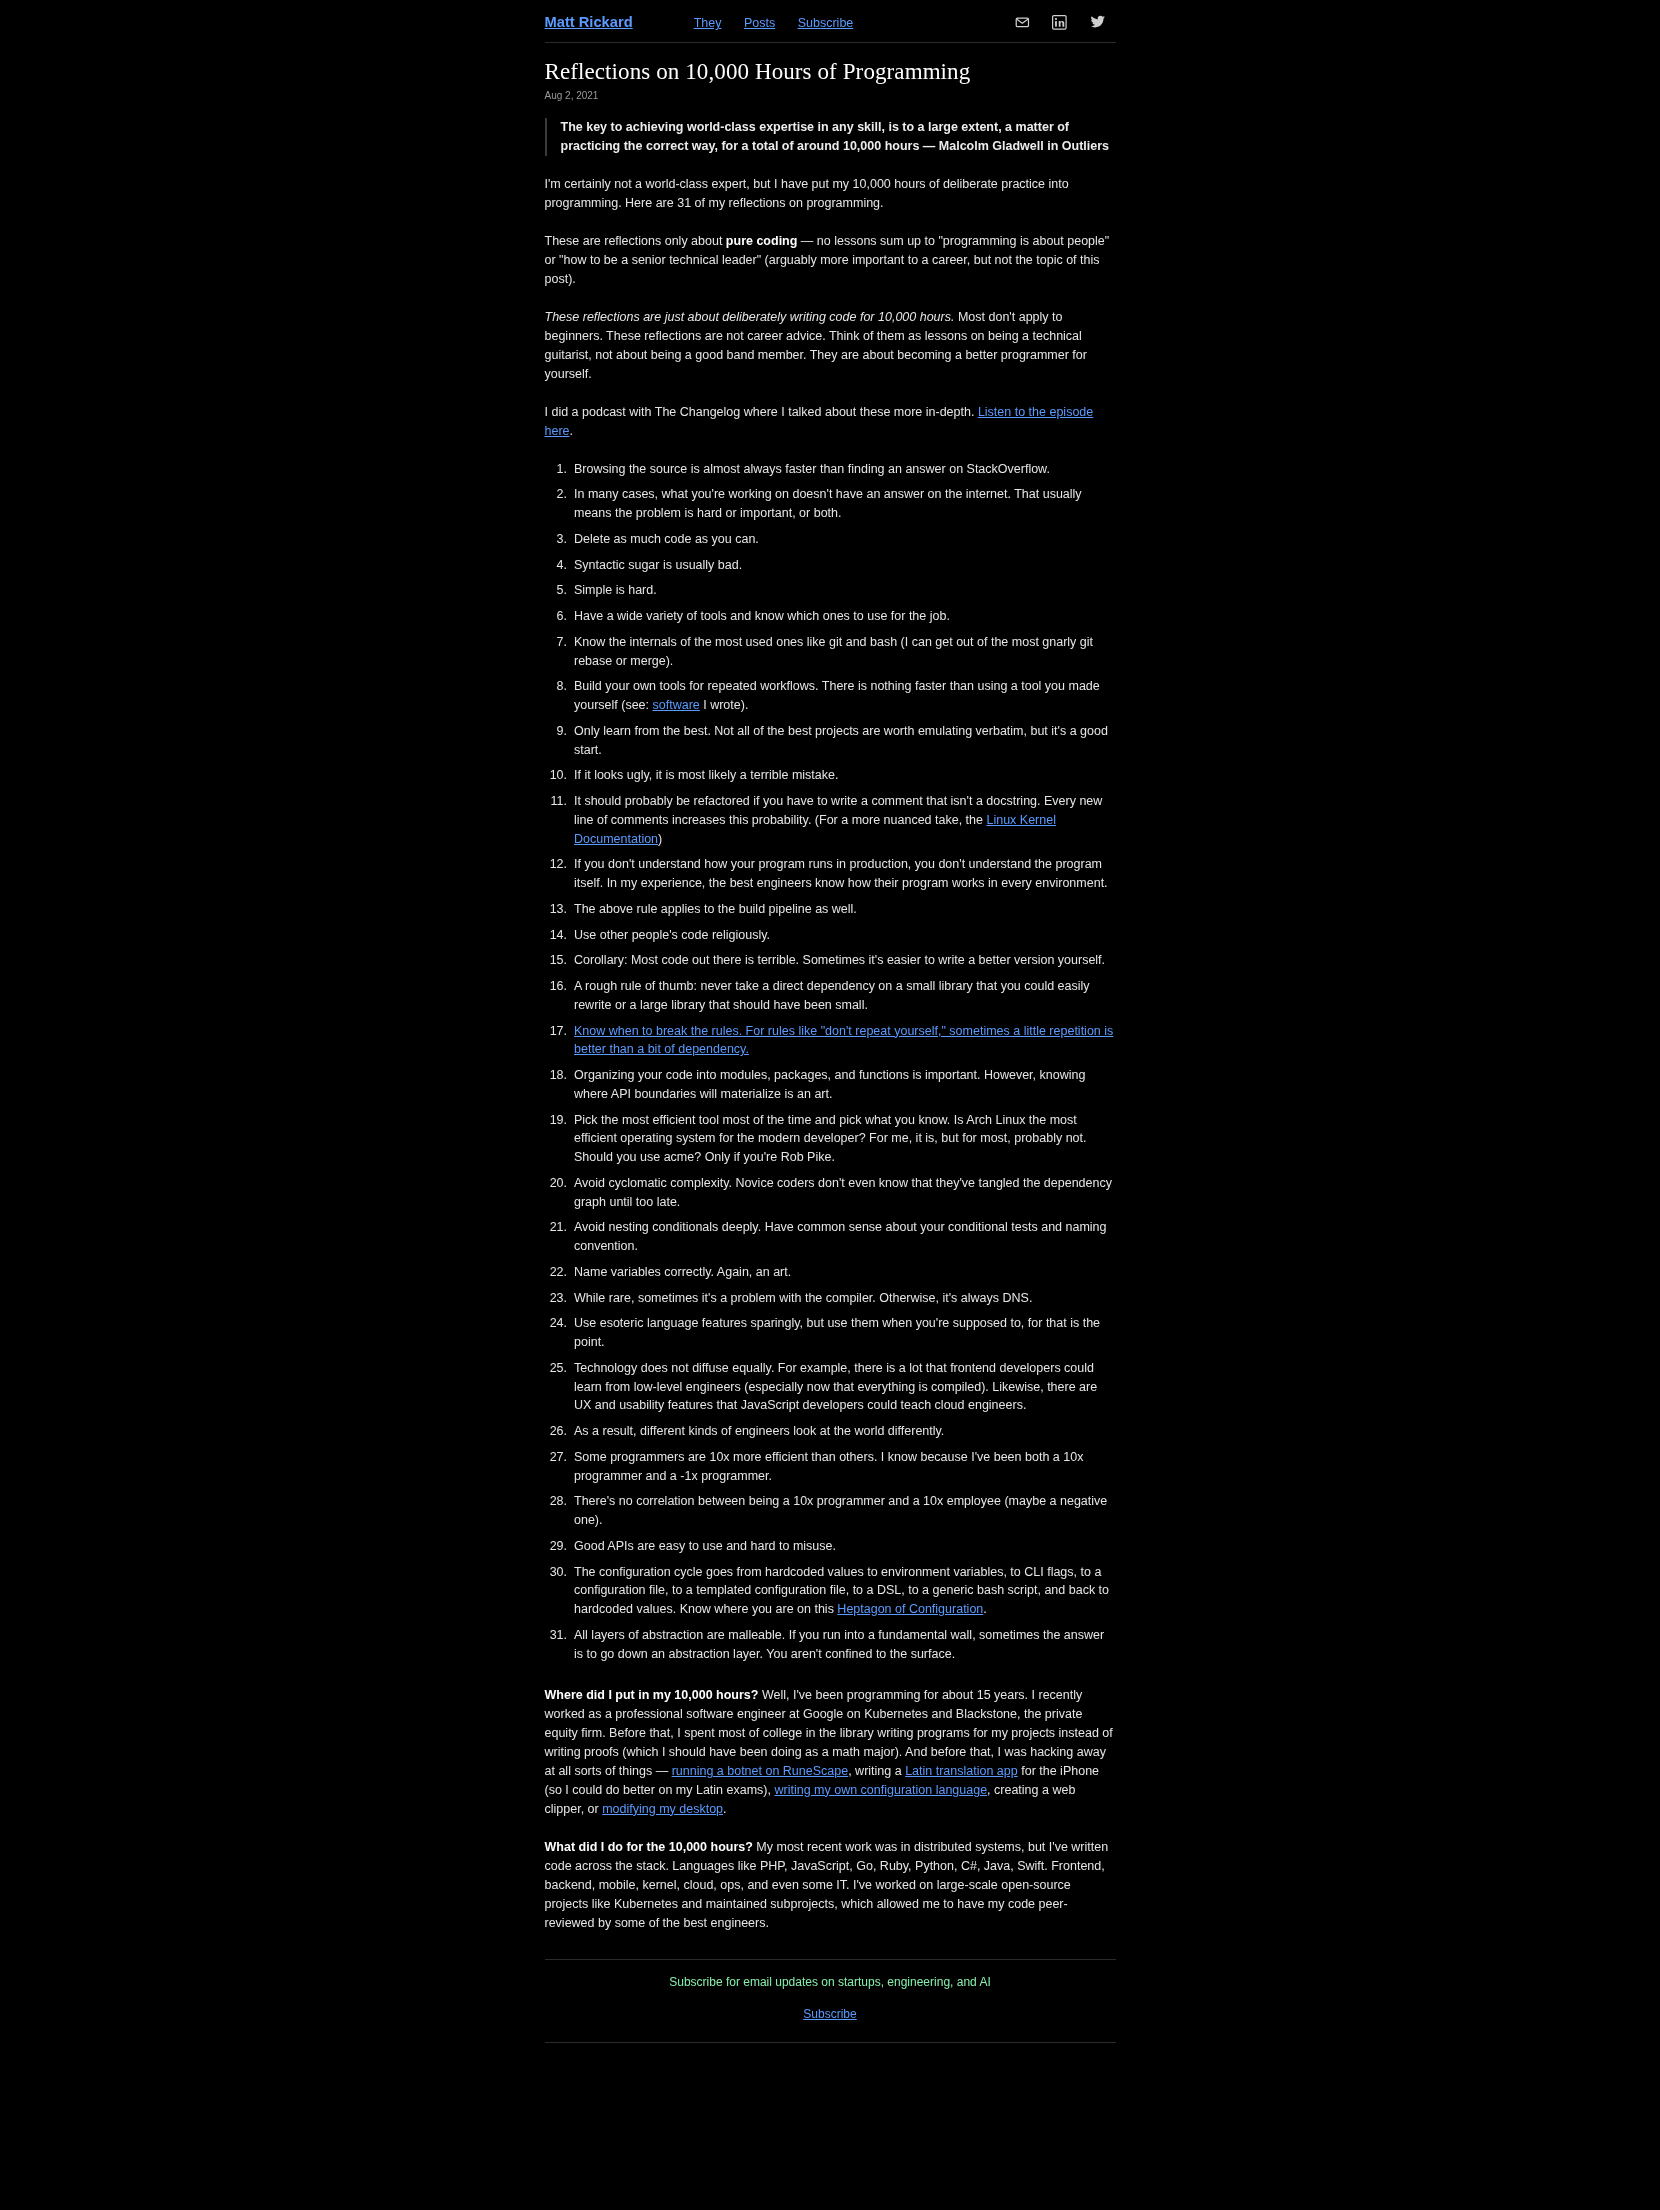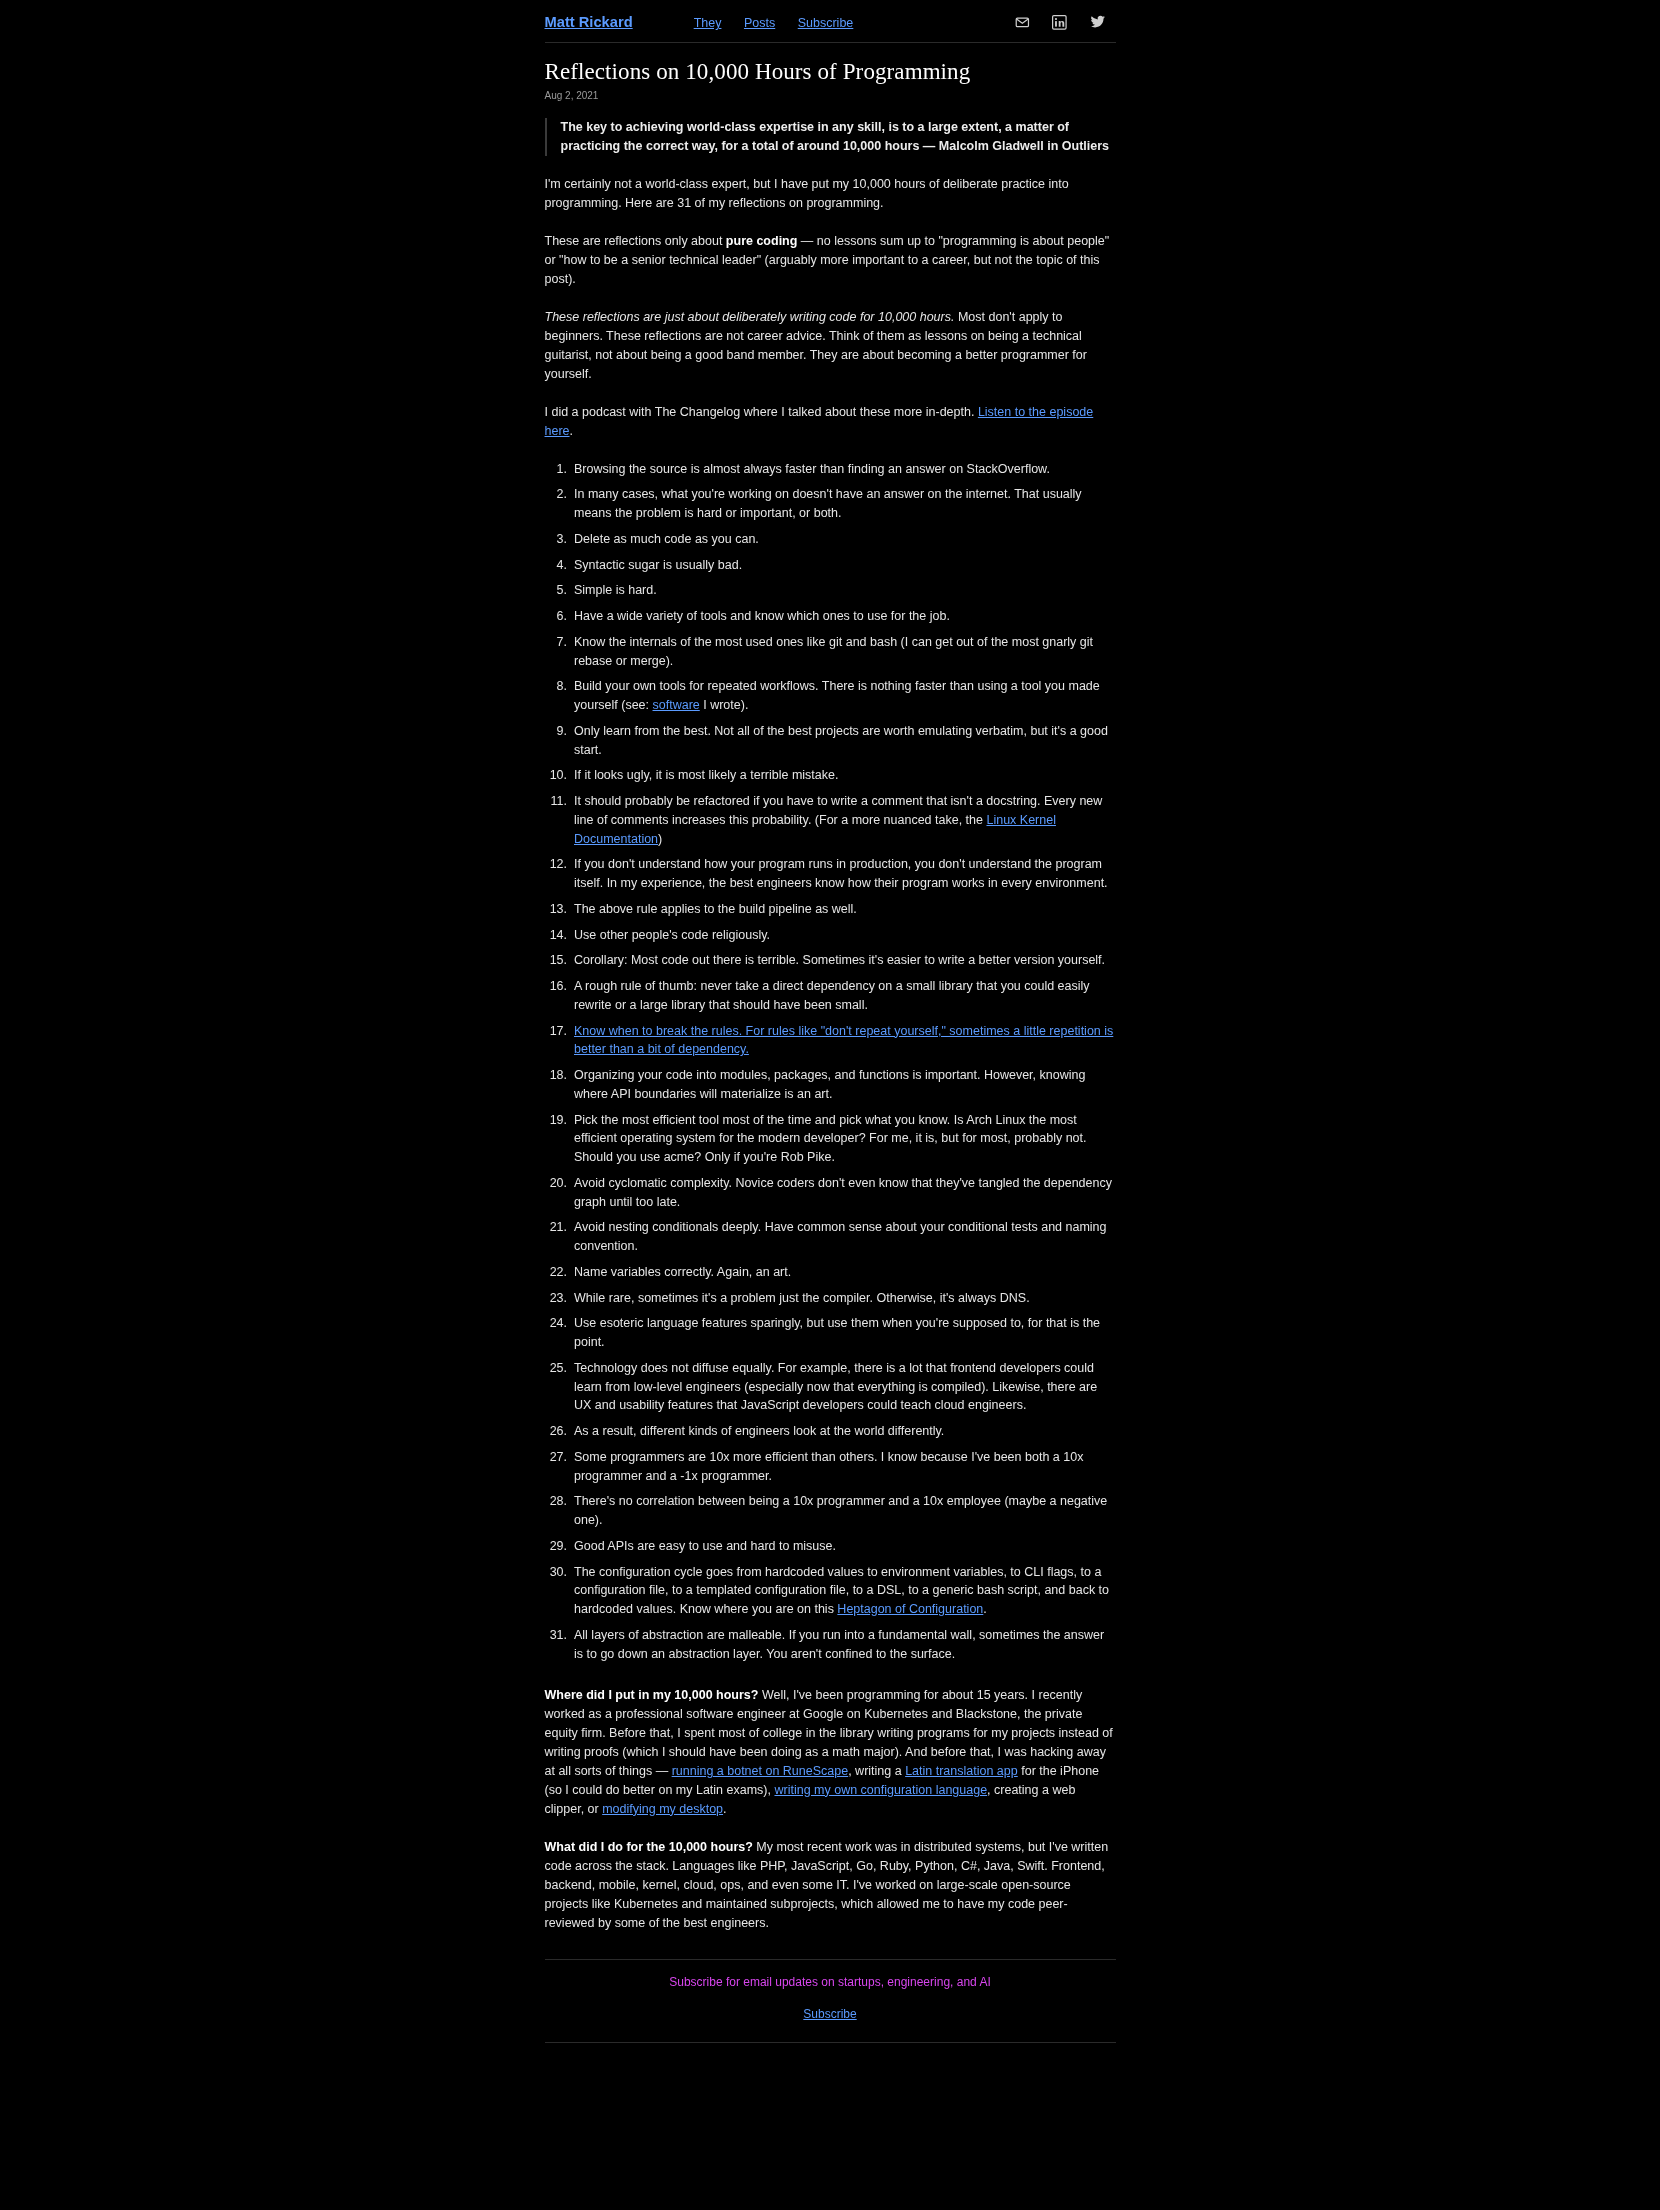--- a/index.html
+++ b/index.html
@@ -106,21 +106,21 @@
     text-decoration: underline;
   }
   .footer-sep {
     border: none;
     border-top: 0.9px solid #2a2a2a;
     margin: 26px 0 15.6px 0;
   }
   .subscribe-line {
     text-align: center;
     font-size: 12px;
-    color: #d946ef;
+    color: #86efac;
     margin-bottom: 17.3px;
   }
   .subscribe-btn {
     display: block;
     text-align: center;
     color: #5b9bff;
     text-decoration: underline;
     font-size: 12px;
     margin-bottom: 21px;
     cursor: pointer;
@@ -196,21 +196,21 @@
       <li><span>The above rule applies to the build pipeline as well.</span></li>
       <li><span>Use other people's code religiously.</span></li>
       <li><span>Corollary: Most code out there is terrible. Sometimes it's easier to write a better version yourself.</span></li>
       <li><span>A rough rule of thumb: never take a direct dependency on a small library that you could easily rewrite or a large library that should have been small.</span></li>
       <li class="all-link"><a class="inline">Know when to break the rules. For rules like "don't repeat yourself," sometimes a little repetition is better than a bit of dependency.</a></li>
       <li><span>Organizing your code into modules, packages, and functions is important. However, knowing where API boundaries will materialize is an art.</span></li>
       <li><span>Pick the most efficient tool most of the time and pick what you know. Is Arch Linux the most efficient operating system for the modern developer? For me, it is, but for most, probably not. Should you use acme? Only if you're Rob Pike.</span></li>
       <li><span>Avoid cyclomatic complexity. Novice coders don't even know that they've tangled the dependency graph until too late.</span></li>
       <li><span>Avoid nesting conditionals deeply. Have common sense about your conditional tests and naming convention.</span></li>
       <li><span>Name variables correctly. Again, an art.</span></li>
-      <li><span>While rare, sometimes it's a problem just the compiler. Otherwise, it's always DNS.</span></li>
+      <li><span>While rare, sometimes it's a problem with the compiler. Otherwise, it's always DNS.</span></li>
       <li><span>Use esoteric language features sparingly, but use them when you're supposed to, for that is the point.</span></li>
       <li><span>Technology does not diffuse equally. For example, there is a lot that frontend developers could learn from low-level engineers (especially now that everything is compiled). Likewise, there are UX and usability features that JavaScript developers could teach cloud engineers.</span></li>
       <li><span>As a result, different kinds of engineers look at the world differently.</span></li>
       <li><span>Some programmers are 10x more efficient than others. I know because I've been both a 10x programmer and a -1x programmer.</span></li>
       <li><span>There's no correlation between being a 10x programmer and a 10x employee (maybe a negative one).</span></li>
       <li><span>Good APIs are easy to use and hard to misuse.</span></li>
       <li><span>The configuration cycle goes from hardcoded values to environment variables, to CLI flags, to a configuration file, to a templated configuration file, to a DSL, to a generic bash script, and back to hardcoded values. Know where you are on this </span><a class="inline">Heptagon of Configuration</a><span>.</span></li>
       <li><span>All layers of abstraction are malleable. If you run into a fundamental wall, sometimes the answer is to go down an abstraction layer. You aren't confined to the surface.</span></li>
     </ol>
 

